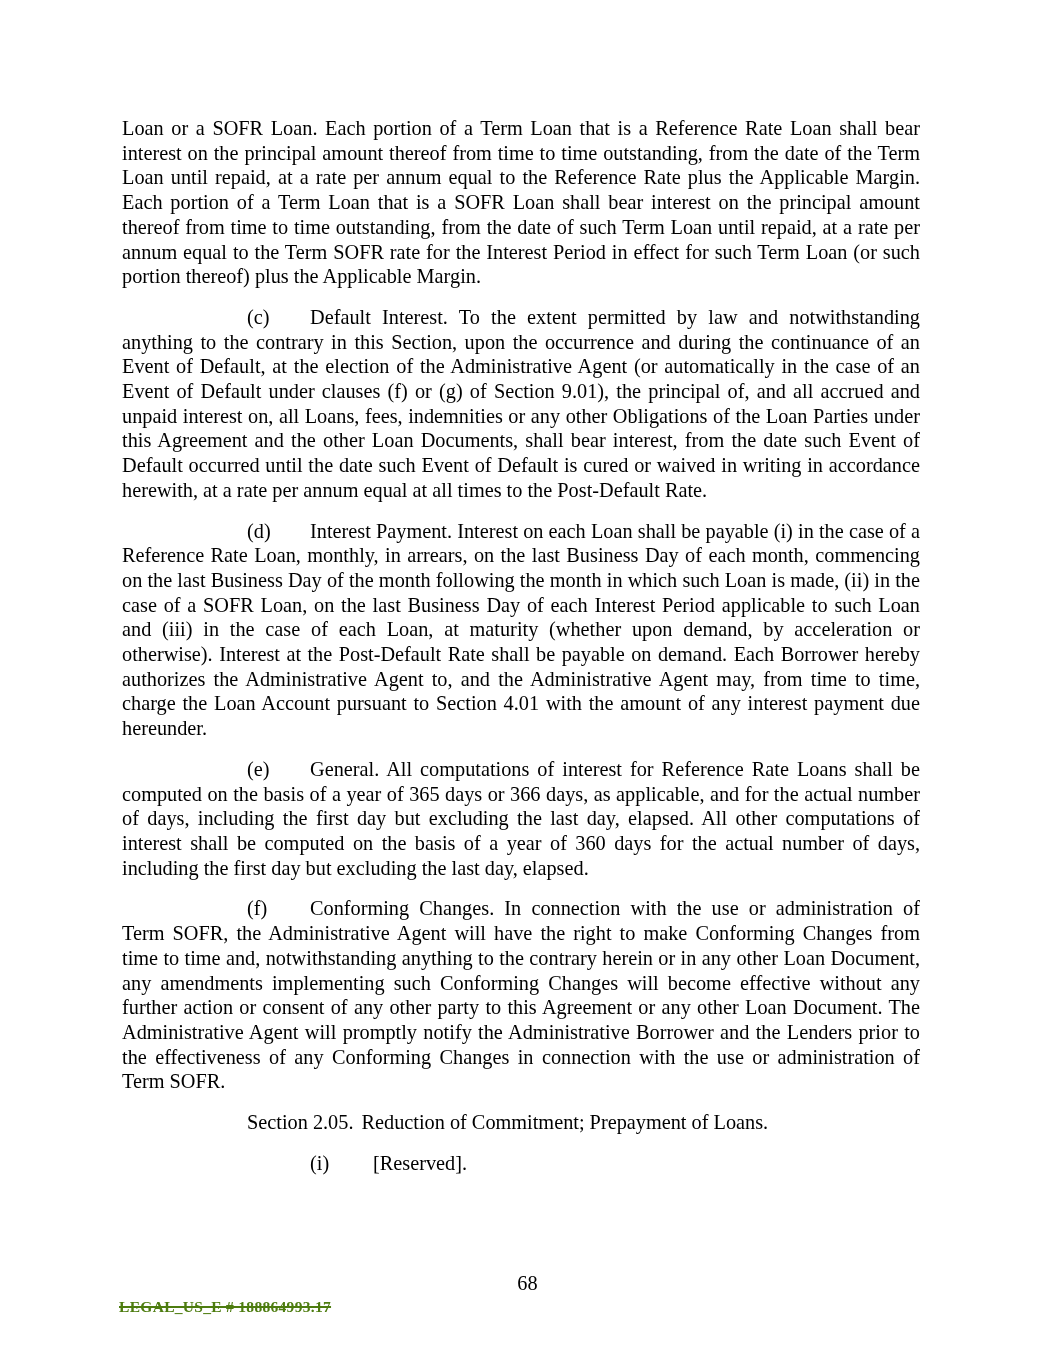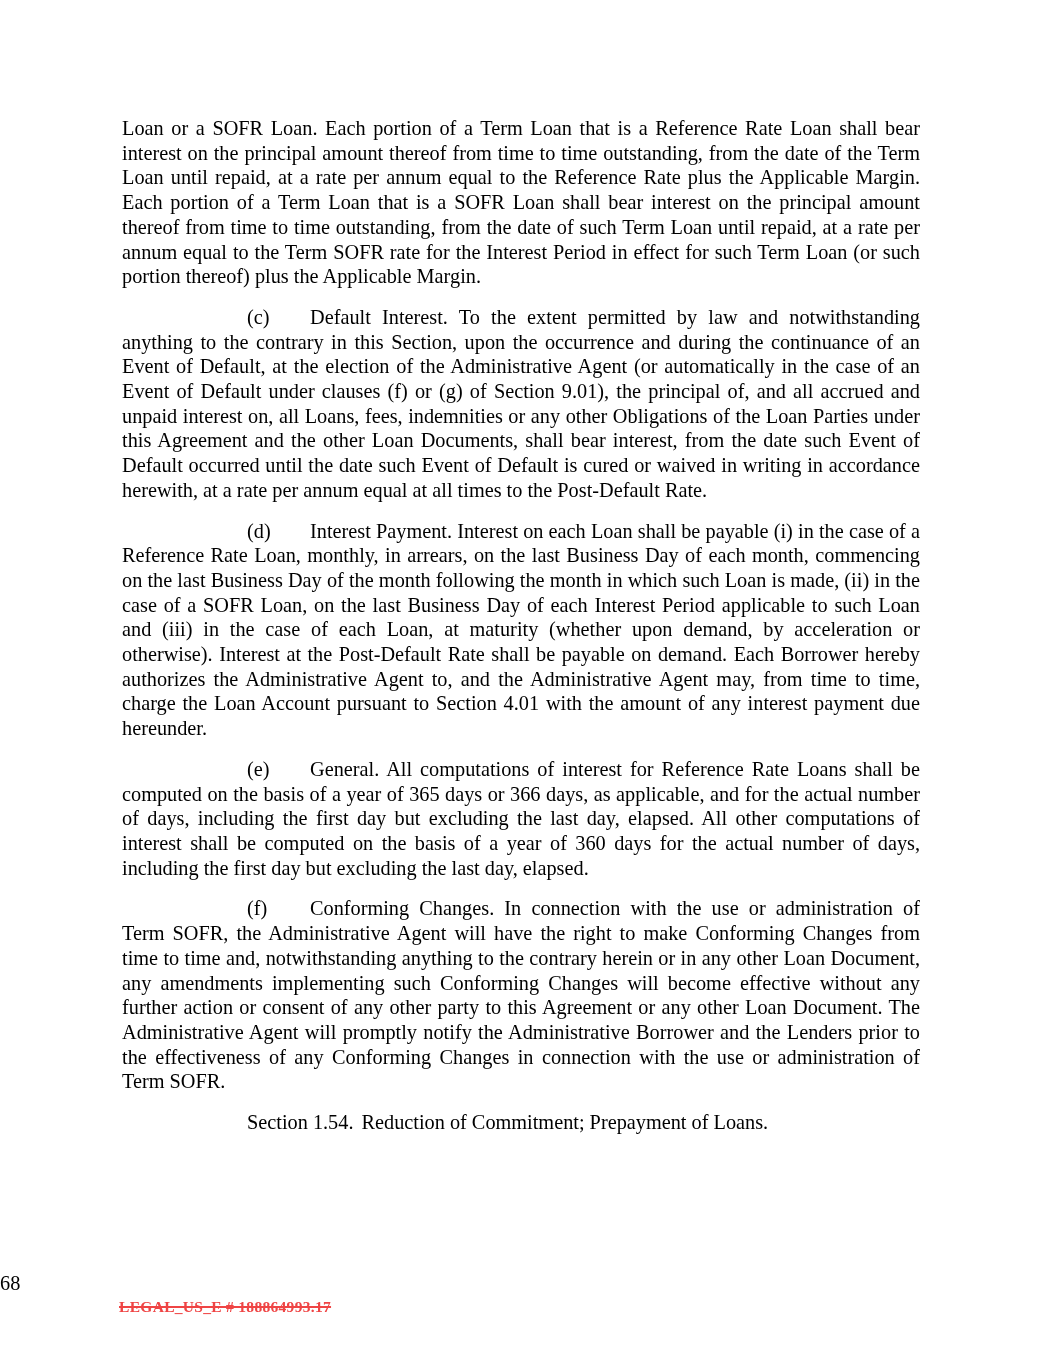--- a/index.html
+++ b/index.html
@@ -48,21 +48,21 @@
     text-underline-offset: 3px;
   }
   .sec-lead {
     margin-right: 8px;
   }
   .page-num {
     position: absolute;
     top: 1271px;
     left: 0;
     width: 100%;
-    text-align: left;
+    text-align: center;
     font-size: 20.3px;
     line-height: 24px;
   }
   .stamp {
     position: absolute;
     left: 119px;
     top: 1297px;
     font-size: 15.5px;
     line-height: 19px;
     font-weight: 700;
@@ -81,23 +81,24 @@
     <p class="para first"><span>Loan or a SOFR Loan.  Each portion of a Term Loan that is a Reference Rate Loan shall bear interest on the principal amount thereof from time to time outstanding, from the date of the Term Loan until repaid, at a rate per annum equal to the Reference Rate plus the Applicable Margin.  Each portion of a Term Loan that is a SOFR Loan shall bear interest on the principal amount thereof from time to time outstanding, from the date of such Term Loan until repaid, at a rate per annum equal to the Term SOFR rate for the Interest Period in effect for such Term Loan (or such portion thereof) plus the Applicable Margin.</span></p>
 
     <p class="para clause"><span class="clause-label">(c)</span><span class="u">Default Interest</span><span>.</span> <span>To the extent permitted by law and notwithstanding anything to the contrary in this Section, upon the occurrence and during the continuance of an Event of Default, at the election of the Administrative Agent (or automatically in the case of an Event of Default under clauses (f) or (g) of Section 9.01), the principal of, and all accrued and unpaid interest on, all Loans, fees, indemnities or any other Obligations of the Loan Parties under this Agreement and the other Loan Documents, shall bear interest, from the date such Event of Default occurred until the date such Event of Default is cured or waived in writing in accordance herewith, at a rate per annum equal at all times to the Post-Default Rate.</span></p>
 
     <p class="para clause"><span class="clause-label">(d)</span><span class="u">Interest Payment</span><span>.</span> <span>Interest on each Loan shall be payable (i) in the case of a Reference Rate Loan, monthly, in arrears, on the last Business Day of each month, commencing on the last Business Day of the month following the month in which such Loan is made, (ii) in the case of a SOFR Loan, on the last Business Day of each Interest Period applicable to such Loan and (iii) in the case of each Loan, at maturity (whether upon demand, by acceleration or otherwise).  Interest at the Post-Default Rate shall be payable on demand.  Each Borrower hereby authorizes the Administrative Agent to, and the Administrative Agent may, from time to time, charge the Loan Account pursuant to Section 4.01 with the amount of any interest payment due hereunder.</span></p>
 
     <p class="para clause"><span class="clause-label">(e)</span><span class="u">General</span><span>.</span> <span>All computations of interest for Reference Rate Loans shall be computed on the basis of a year of 365 days or 366 days, as applicable, and for the actual number of days, including the first day but excluding the last day, elapsed.  All other computations of interest shall be computed on the basis of a year of 360 days for the actual number of days, including the first day but excluding the last day, elapsed.</span></p>
 
     <p class="para clause"><span class="clause-label">(f)</span><span class="u">Conforming Changes</span><span>.</span> <span>In connection with the use or administration of Term SOFR, the Administrative Agent will have the right to make Conforming Changes from time to time and, notwithstanding anything to the contrary herein or in any other Loan Document, any amendments implementing such Conforming Changes will become effective without any further action or consent of any other party to this Agreement or any other Loan Document.  The Administrative Agent will promptly notify the Administrative Borrower and the Lenders prior to the effectiveness of any Conforming Changes in connection with the use or administration of Term SOFR.</span></p>
 
-    <p class="para clause"><span class="sec-lead">Section 1.54.</span><span class="u">Reduction of Commitment; Prepayment of Loans</span><span>.</span></p>
+    <p class="para clause"><span class="sec-lead">Section 2.05.</span><span class="u">Reduction of Commitment; Prepayment of Loans</span><span>.</span></p>
 
 
+    <p class="para sub-clause"><span class="clause-label">(i)</span><span>[</span><span class="u">Reserved</span><span>].</span></p>
 
   </div>
 
   <div class="page-num">68</div>
 
-  <div class="stamp" style="color: #ef4444;">LEGAL_US_E # 188864993.17</div>
+  <div class="stamp" style="color: #4d7c0f;">LEGAL_US_E # 188864993.17</div>
 
 </div>
 
 </body></html>

